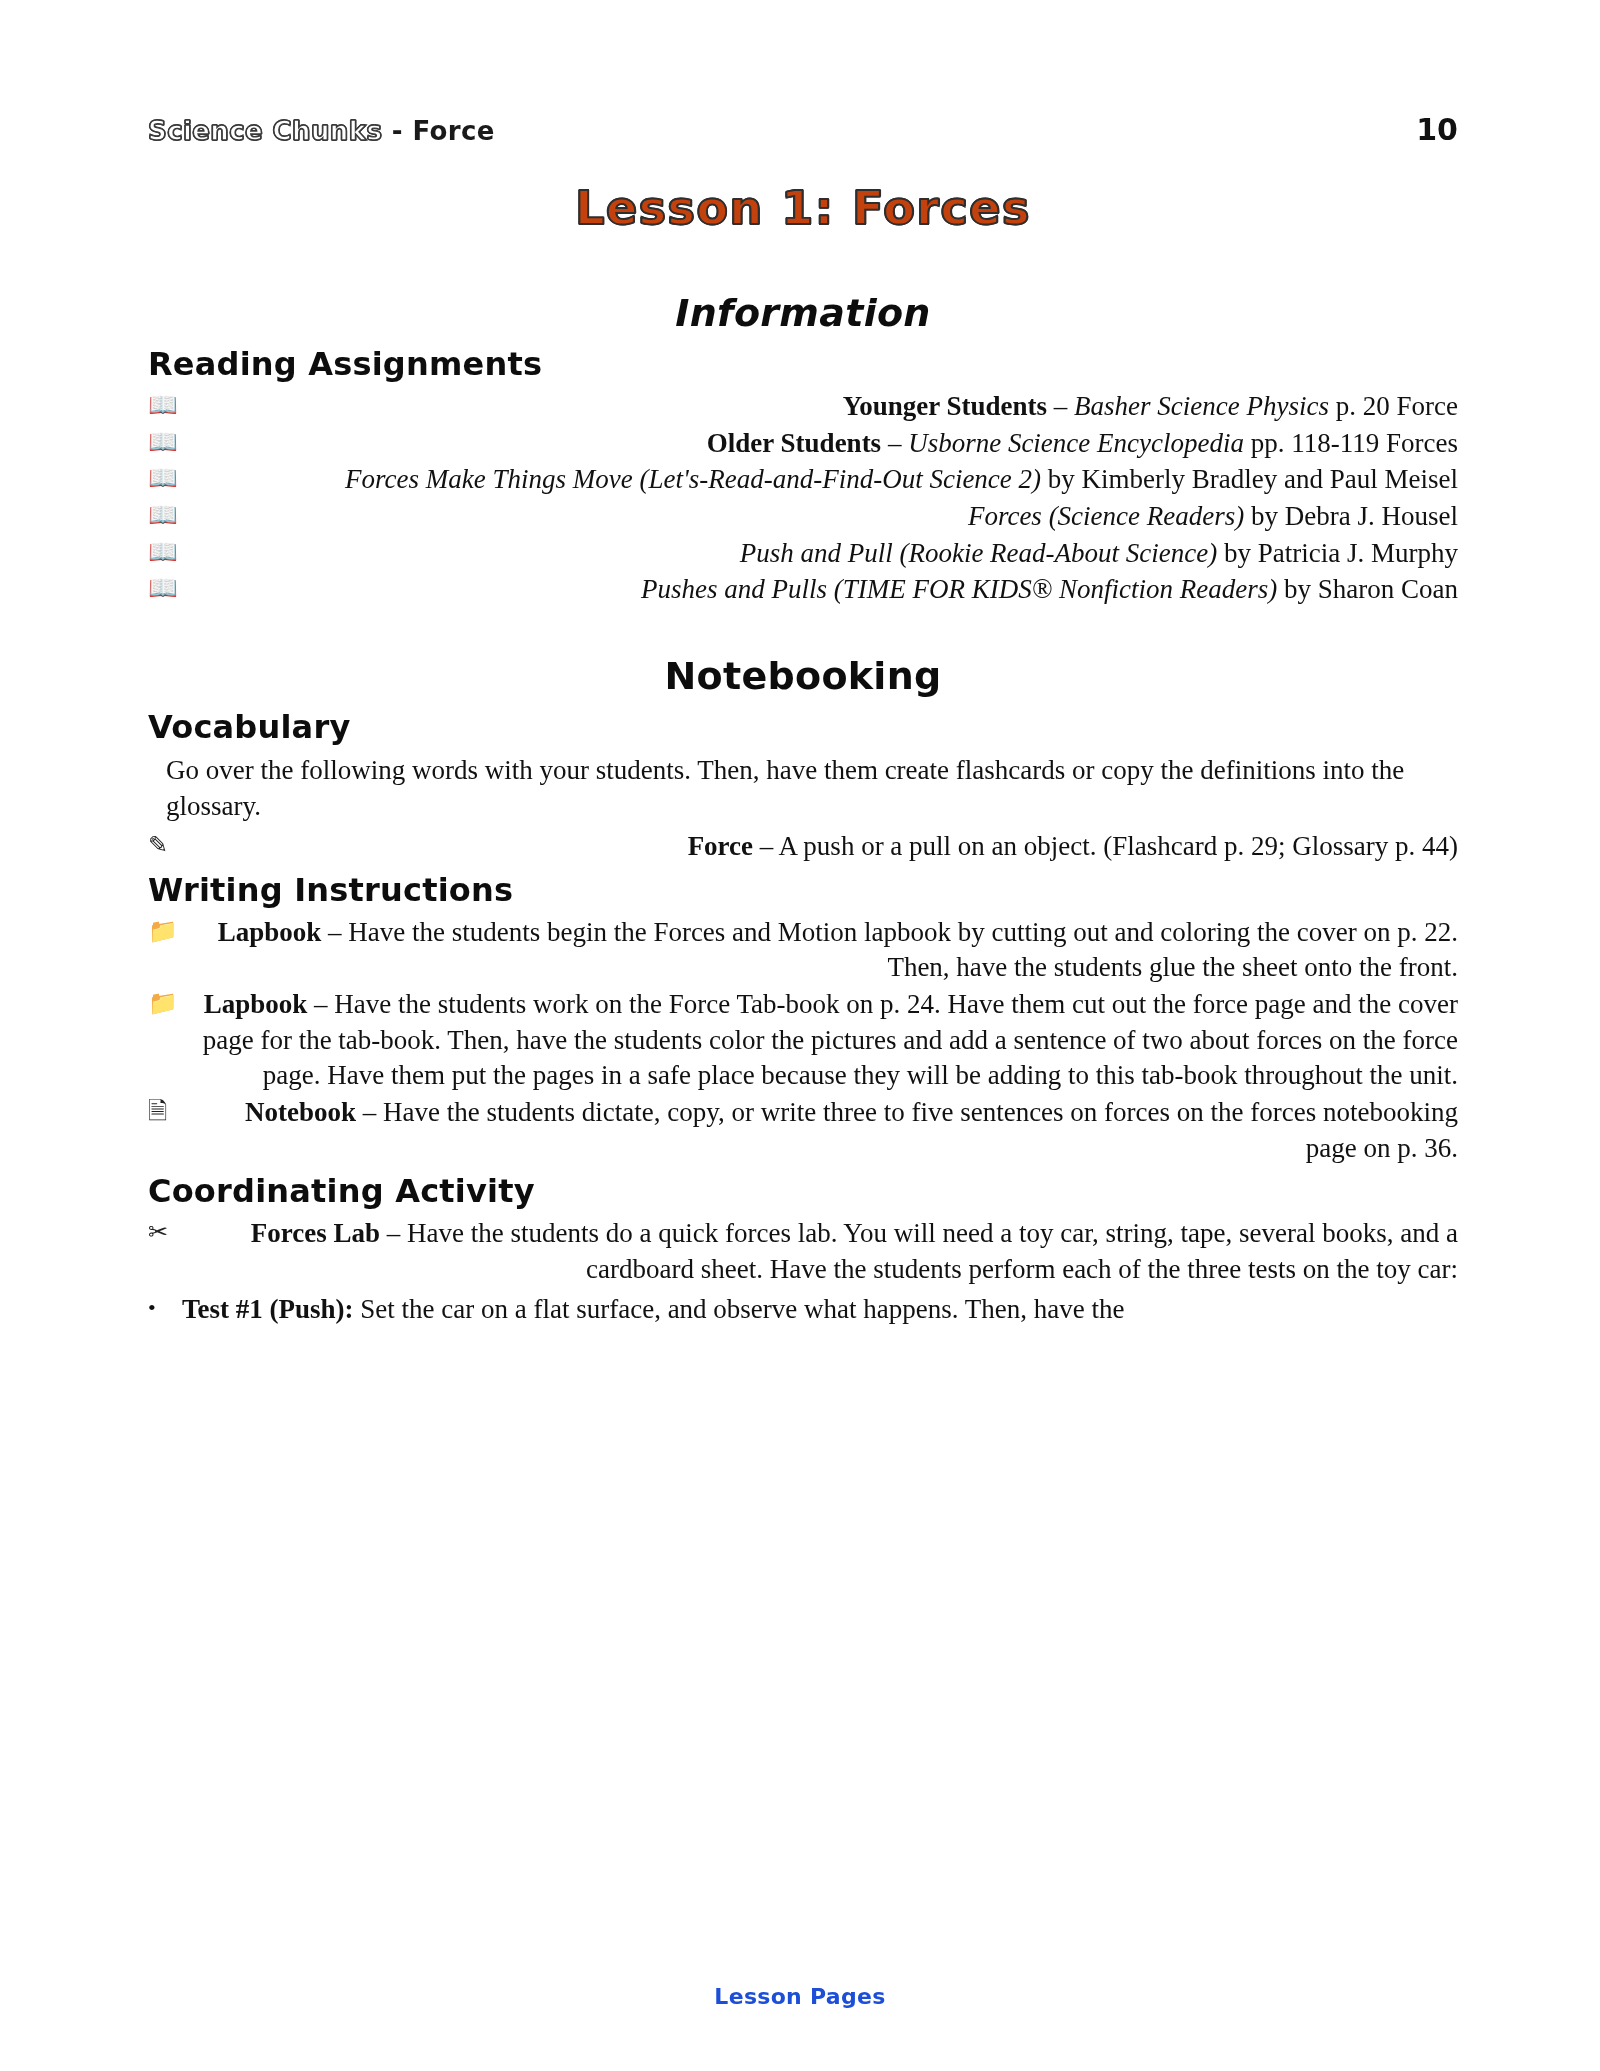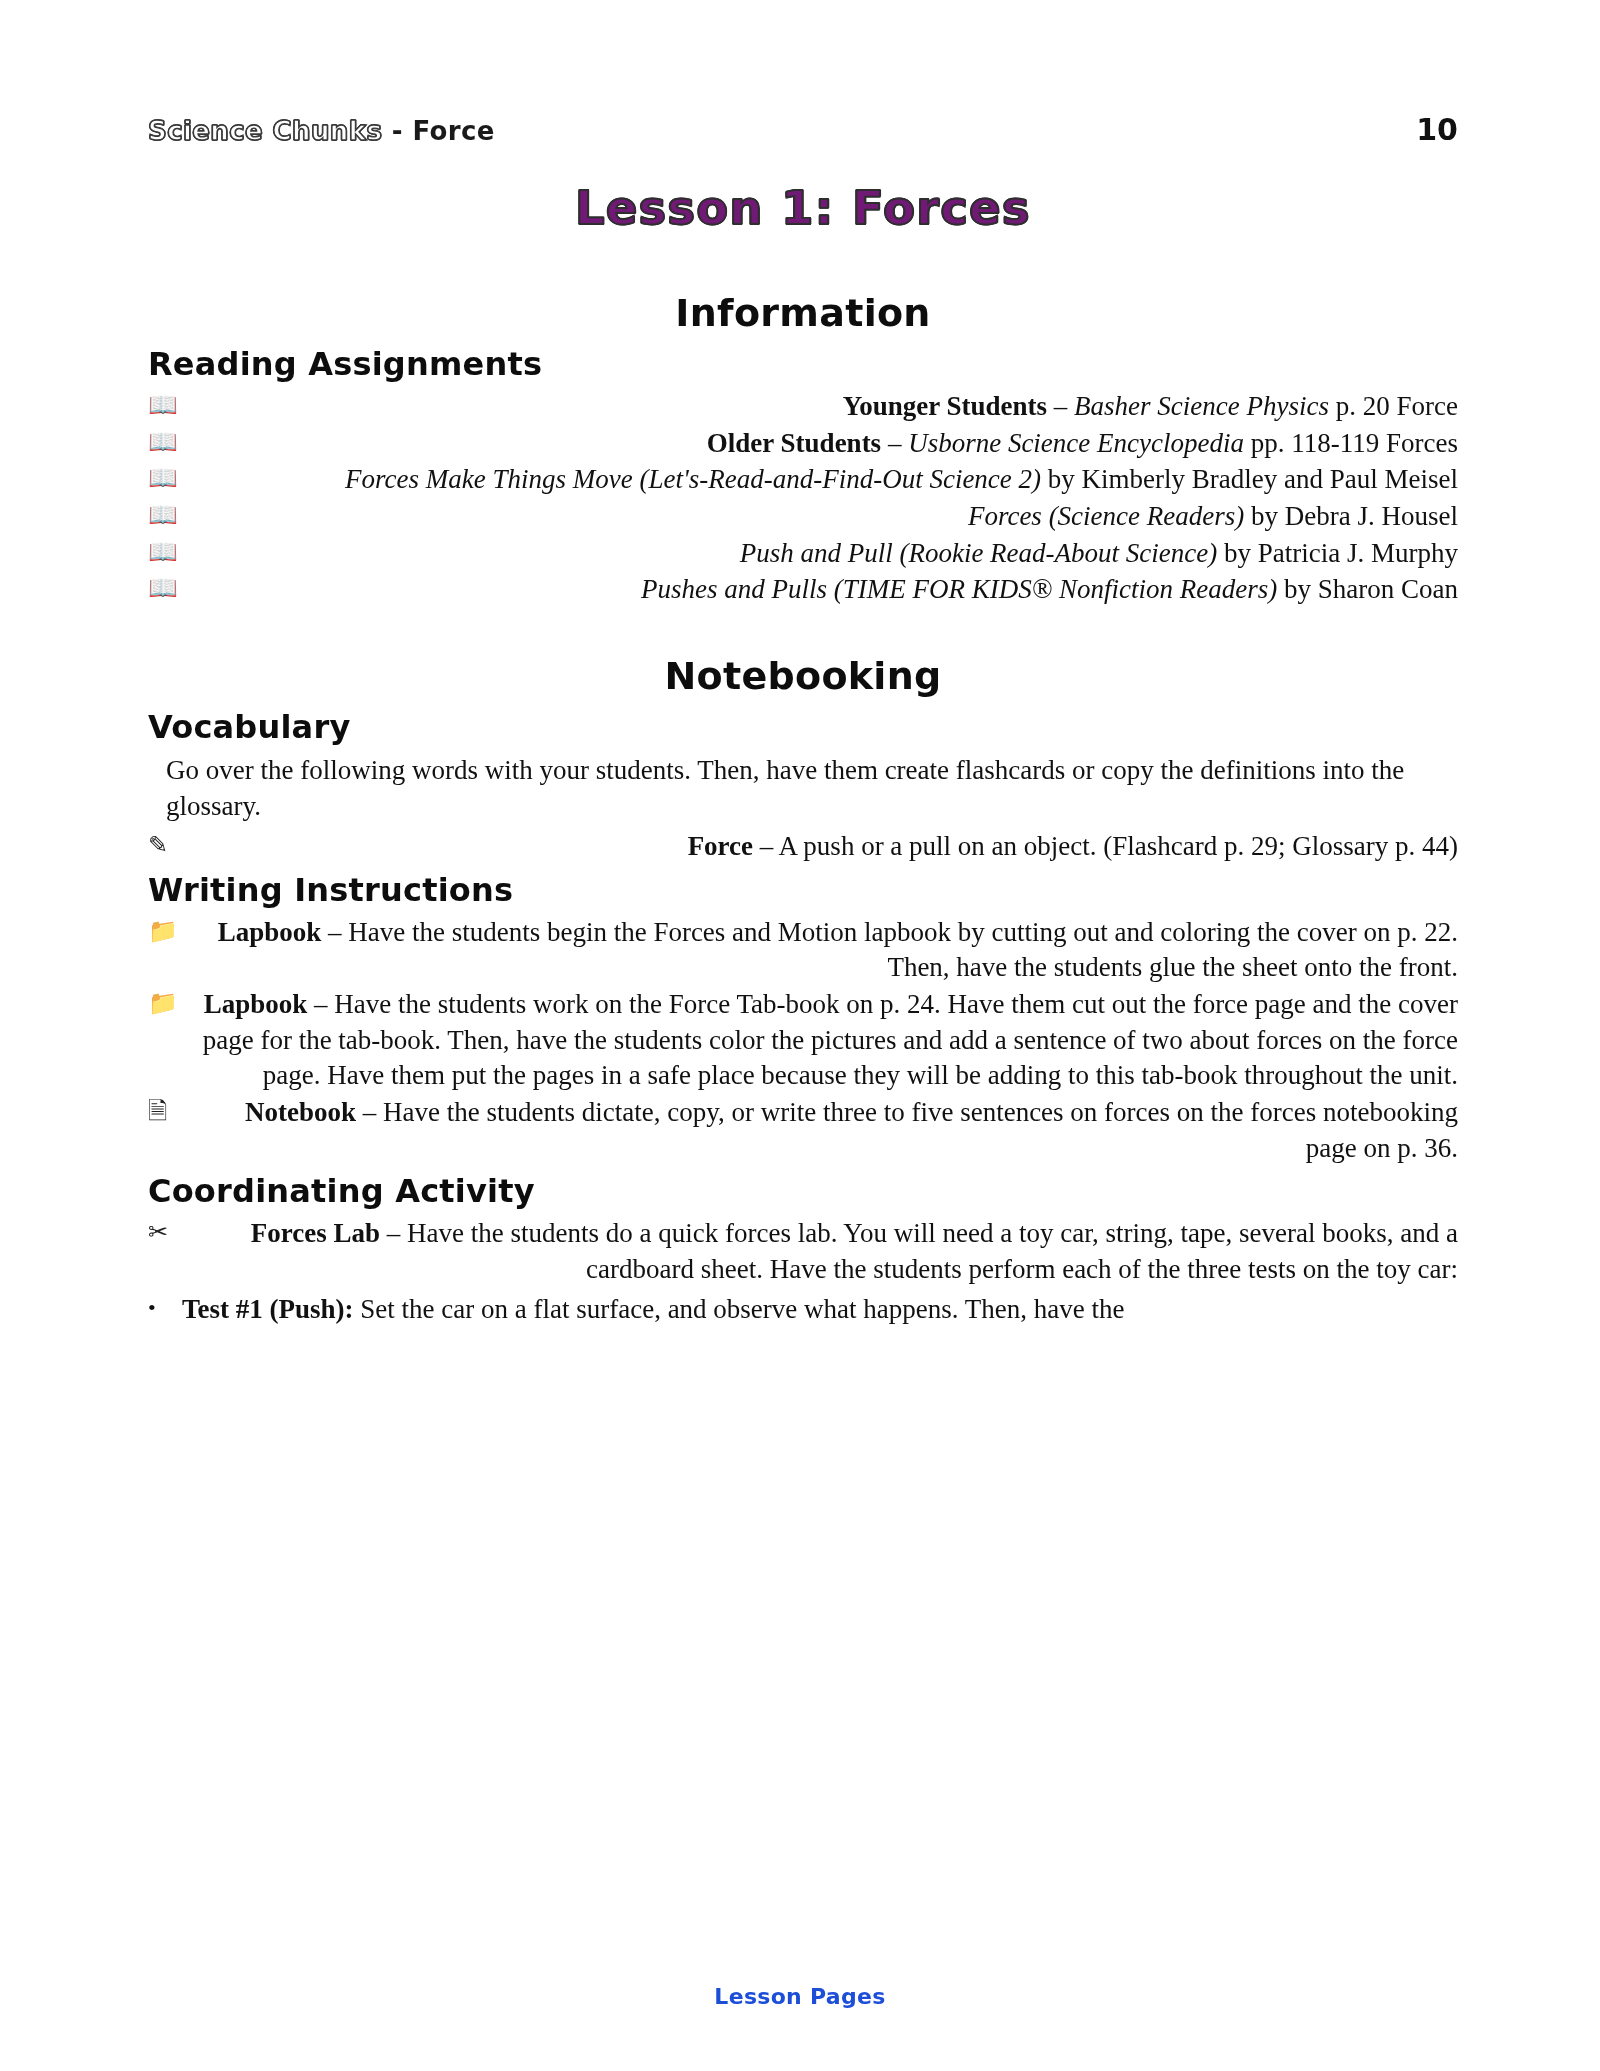--- a/index.html
+++ b/index.html
@@ -61,37 +61,37 @@
     color: #111;
   }
 
   
   .lesson-title {
     text-align: center;
     font-family: "DejaVu Sans", sans-serif;
     font-size: 46px;
     font-weight: bold;
     letter-spacing: 1.5px;
-    color: #701a75;
+    color: #c2410c;
     -webkit-text-stroke: 1.8px #2e2e2e;
     text-shadow:
       -1.2px 0 #2e2e2e, 1.2px 0 #2e2e2e,
       0 -1.2px #2e2e2e, 0 1.2px #2e2e2e;
     margin: 10px 0 56px 0;
   }
   .section-title {
     text-align: center;
     font-family: "DejaVu Sans", sans-serif;
     font-size: 38px;
     font-weight: bold;
     color: #0d0d0d;
     margin: 46px 0 10px 0;
     letter-spacing: 0.3px;
   }
-  .section-title.first { margin-top: 16px; }
+  .section-title.first { margin-top: 16px; font-style: italic; }
   .sub-title {
     font-family: "DejaVu Sans", sans-serif;
     font-size: 32px;
     font-weight: bold;
     color: #0d0d0d;
     margin: 6px 0 6px 0;
     letter-spacing: 0.2px;
   }
 
   

